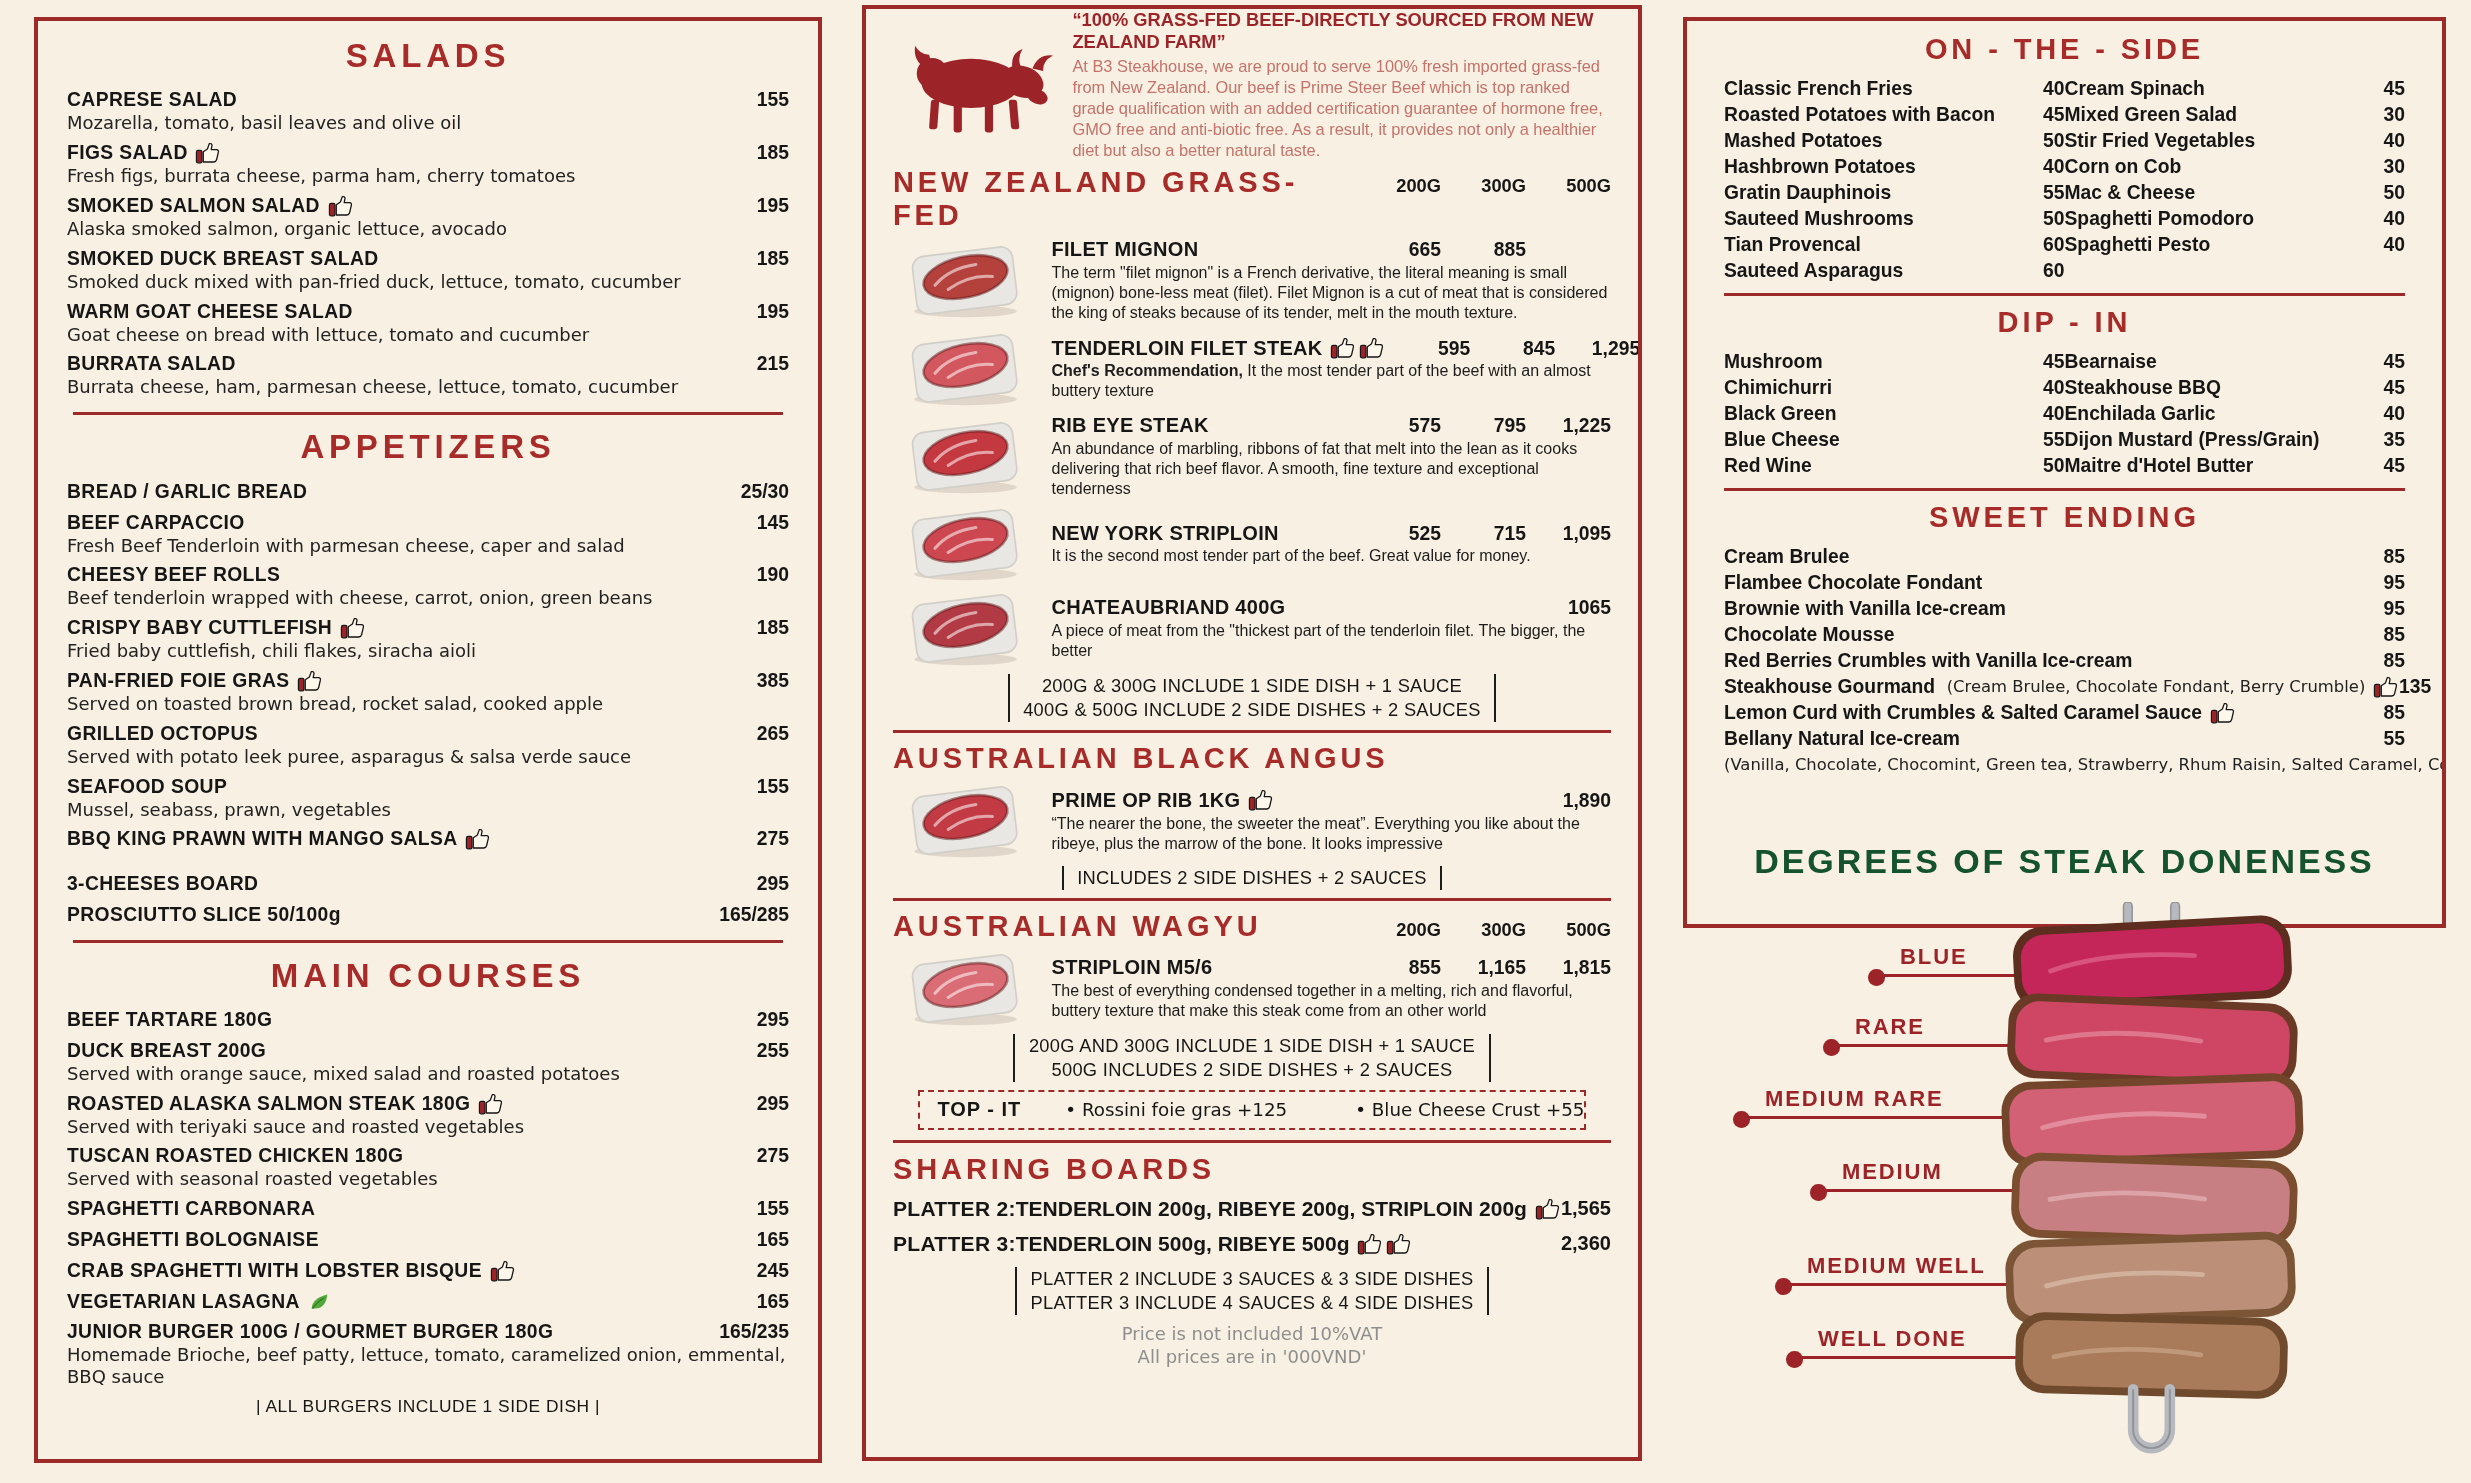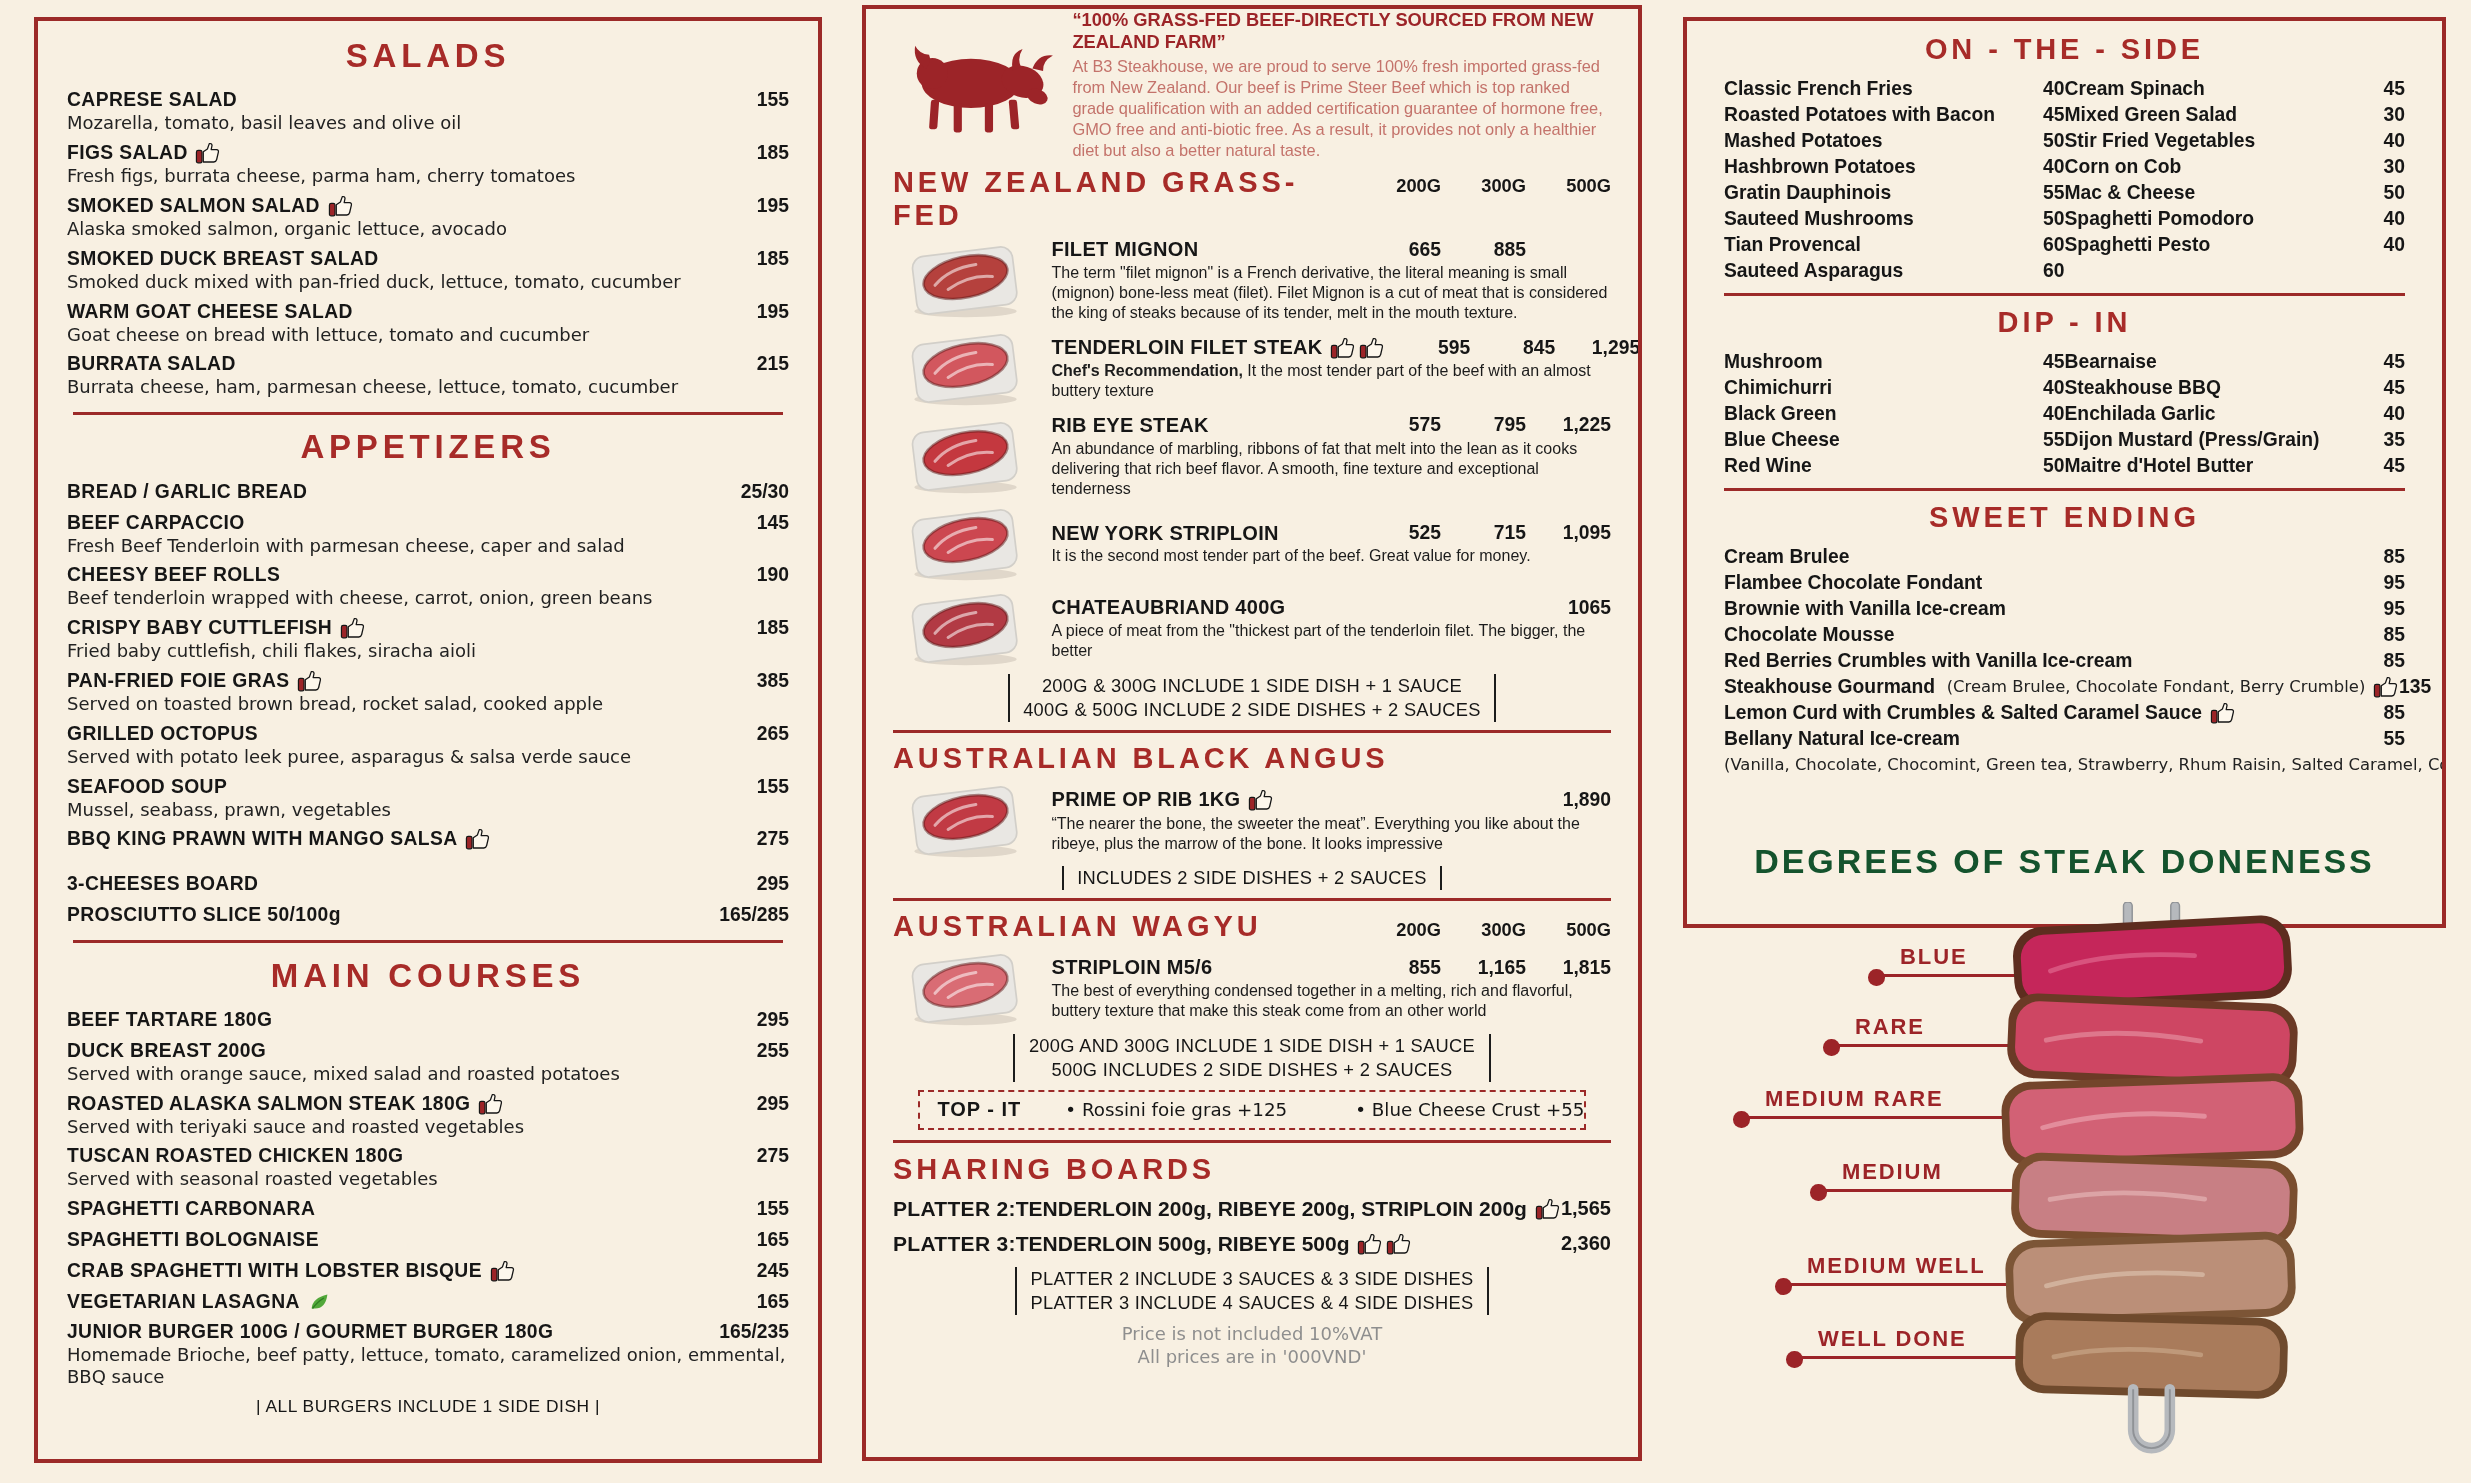--- a/index.html
+++ b/index.html
@@ -36,21 +36,21 @@
   .intro-head{color:#9c2428;font-weight:700;font-size:18.3px;margin-bottom:2.9px;}
   .intro-body{color:#c4736b;font-size:16.4px;line-height:21px;font-family:"Liberation Sans",sans-serif;}
   .g-sec-head{display:flex;align-items:baseline;margin:3.9px 0 5.8px;}
   .g-title{color:#a72b28;font-weight:700;font-size:29px;letter-spacing:3.9px;}
   .g-weights{margin-left:auto;display:flex;}
   .g-w{width:85px;text-align:right;font-weight:700;font-size:18.3px;}
   .g-item{display:flex;gap:13.5px;align-items:center;margin-bottom:5.8px;}
   .g-img{width:145px;flex:0 0 145px;}
   .g-img svg{display:block;width:145px;height:79px;}
   .g-body{flex:1;min-width:0;}
-  .g-row{display:flex;align-items:center;}
+  .g-row{display:flex;align-items:flex-end;}
   .g-name{font-weight:700;font-size:20px;letter-spacing:0.3px;white-space:nowrap;}
   .g-prices{margin-left:auto;display:flex;}
   .g-p{width:85px;text-align:right;font-weight:700;font-size:19.3px;}
   .g-desc{font-size:16px;line-height:20px;color:#1c1c1c;margin-top:1.9px;}
   .g-desc-lead{font-weight:700;}
   .g-desc-lead:empty{display:none;}
   .note{display:flex;justify-content:center;align-items:stretch;margin:3.9px auto 7.7px;}
   .note-bar{width:1.9px;background:#1c1c1c;margin:0 13.5px;}
   .note-lines{text-align:center;font-size:18.3px;line-height:24px;letter-spacing:0.3px;}
   .g-rule{border:0;border-top:3.9px solid #9c2a28;margin:7.7px 0 9.7px;}

